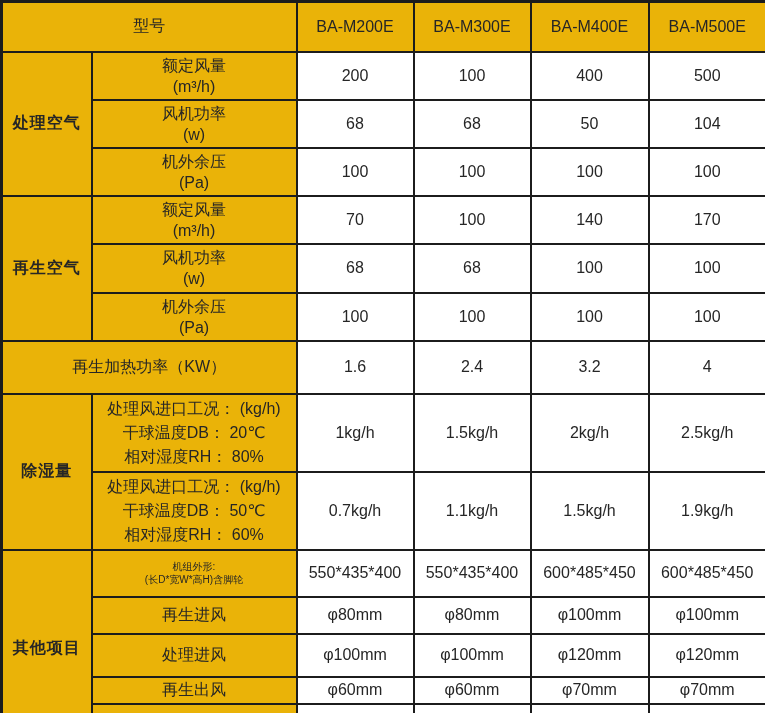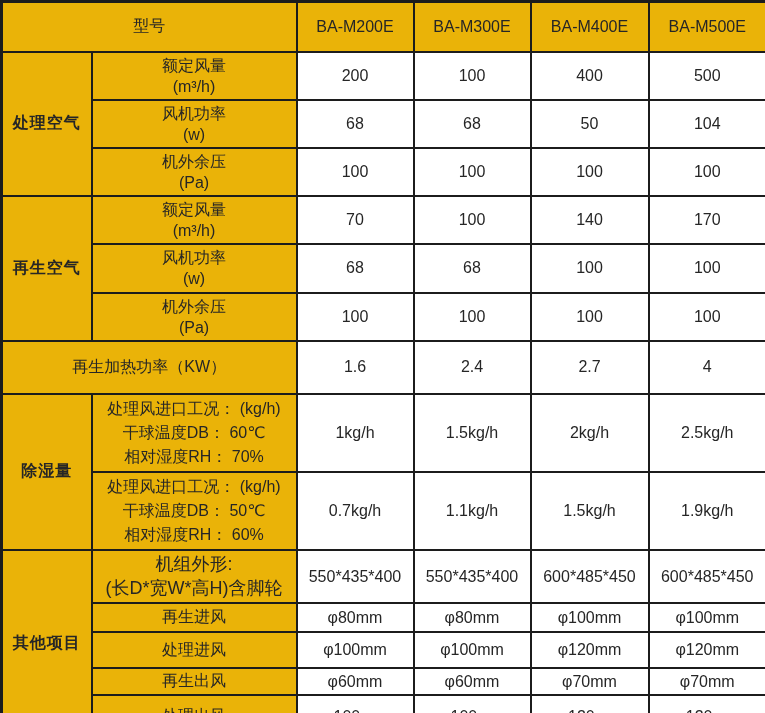--- a/index.html
+++ b/index.html
@@ -113,67 +113,67 @@
     <td class="white val">100</td>
     <td class="white val">100</td>
     <td class="white val">100</td>
     <td class="white val">100</td>
   </tr>
 
   <tr style="height:53px">
     <td colspan="2" class="gray">再生加热功率（KW）</td>
     <td class="white val">1.6</td>
     <td class="white val">2.4</td>
-    <td class="white val">2.7</td>
+    <td class="white val">3.2</td>
     <td class="white val">4</td>
   </tr>
 
   <tr style="height:70px">
     <td rowspan="2" class="gray cat">除湿量</td>
     <td class="gray criteria">
       <span>处理风进口工况： (kg/h)</span>
-      <span>干球温度DB： 60℃</span>
-      <span>相对湿度RH： 70%</span>
+      <span>干球温度DB： 20℃</span>
+      <span>相对湿度RH： 80%</span>
     </td>
     <td class="white val">1kg/h</td>
     <td class="white val">1.5kg/h</td>
     <td class="white val">2kg/h</td>
     <td class="white val">2.5kg/h</td>
   </tr>
   <tr style="height:70px">
     <td class="gray criteria">
       <span>处理风进口工况： (kg/h)</span>
       <span>干球温度DB： 50℃</span>
       <span>相对湿度RH： 60%</span>
     </td>
     <td class="white val">0.7kg/h</td>
     <td class="white val">1.1kg/h</td>
     <td class="white val">1.5kg/h</td>
     <td class="white val">1.9kg/h</td>
   </tr>
 
   <tr style="height:47px">
     <td rowspan="5" class="gray cat">其他项目</td>
-    <td class="gray two-line" style="font-size:18px">
+    <td class="gray two-line" style="font-size:10px">
       <span>机组外形:</span>
       <span>(长D*宽W*高H)含脚轮</span>
     </td>
     <td class="white val">550*435*400</td>
     <td class="white val">550*435*400</td>
     <td class="white val">600*485*450</td>
     <td class="white val">600*485*450</td>
   </tr>
-  <tr style="height:29px">
+  <tr style="height:37px">
     <td class="gray">再生进风</td>
     <td class="white val">φ80mm</td>
     <td class="white val">φ80mm</td>
     <td class="white val">φ100mm</td>
     <td class="white val">φ100mm</td>
   </tr>
-  <tr style="height:36px">
+  <tr style="height:43px">
     <td class="gray">处理进风</td>
     <td class="white val">φ100mm</td>
     <td class="white val">φ100mm</td>
     <td class="white val">φ120mm</td>
     <td class="white val">φ120mm</td>
   </tr>
   <tr style="height:27px">
     <td class="gray">再生出风</td>
     <td class="white val">φ60mm</td>
     <td class="white val">φ60mm</td>

